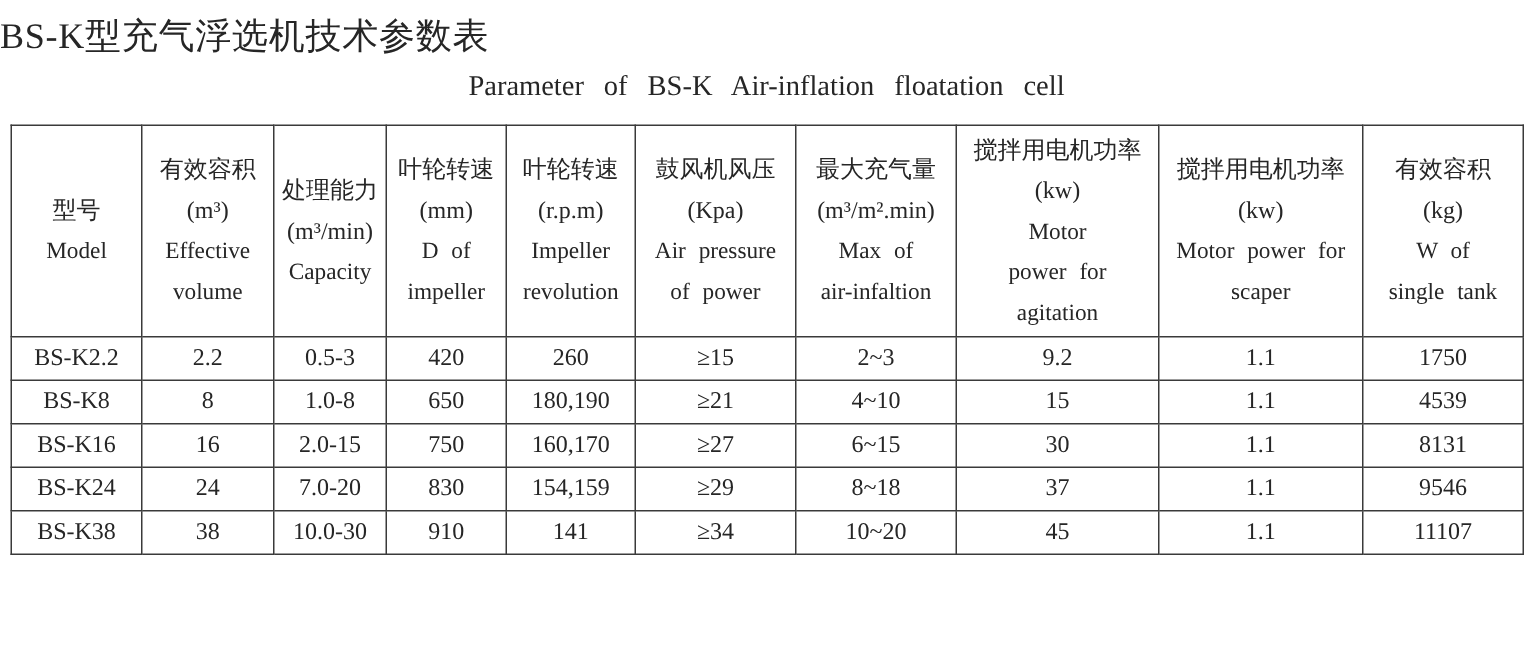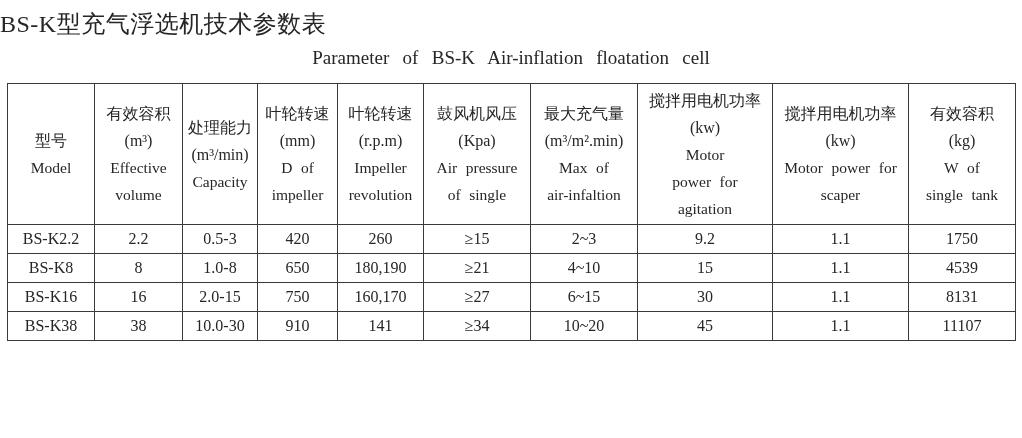--- a/index.html
+++ b/index.html
@@ -106,21 +106,21 @@
         <th>
           <div class="hl zh">叶轮转速</div>
           <div class="hl unit">(r.p.m)</div>
           <div class="hl en">Impeller</div>
           <div class="hl en">revolution</div>
         </th>
         <th>
           <div class="hl zh">鼓风机风压</div>
           <div class="hl unit">(Kpa)</div>
           <div class="hl en">Air pressure</div>
-          <div class="hl en">of single</div>
+          <div class="hl en">of power</div>
         </th>
         <th>
           <div class="hl zh">最大充气量</div>
           <div class="hl unit">(m³/m².min)</div>
           <div class="hl en">Max of</div>
           <div class="hl en">air-infaltion</div>
         </th>
         <th>
           <div class="hl zh">搅拌用电机功率</div>
           <div class="hl unit">(kw)</div>
@@ -173,20 +173,32 @@
         <td>2.0-15</td>
         <td>750</td>
         <td>160,170</td>
         <td>≥27</td>
         <td>6~15</td>
         <td>30</td>
         <td>1.1</td>
         <td>8131</td>
       </tr>
       <tr>
+        <td>BS-K24</td>
+        <td>24</td>
+        <td>7.0-20</td>
+        <td>830</td>
+        <td>154,159</td>
+        <td>≥29</td>
+        <td>8~18</td>
+        <td>37</td>
+        <td>1.1</td>
+        <td>9546</td>
+      </tr>
+      <tr>
         <td>BS-K38</td>
         <td>38</td>
         <td>10.0-30</td>
         <td>910</td>
         <td>141</td>
         <td>≥34</td>
         <td>10~20</td>
         <td>45</td>
         <td>1.1</td>
         <td>11107</td>

